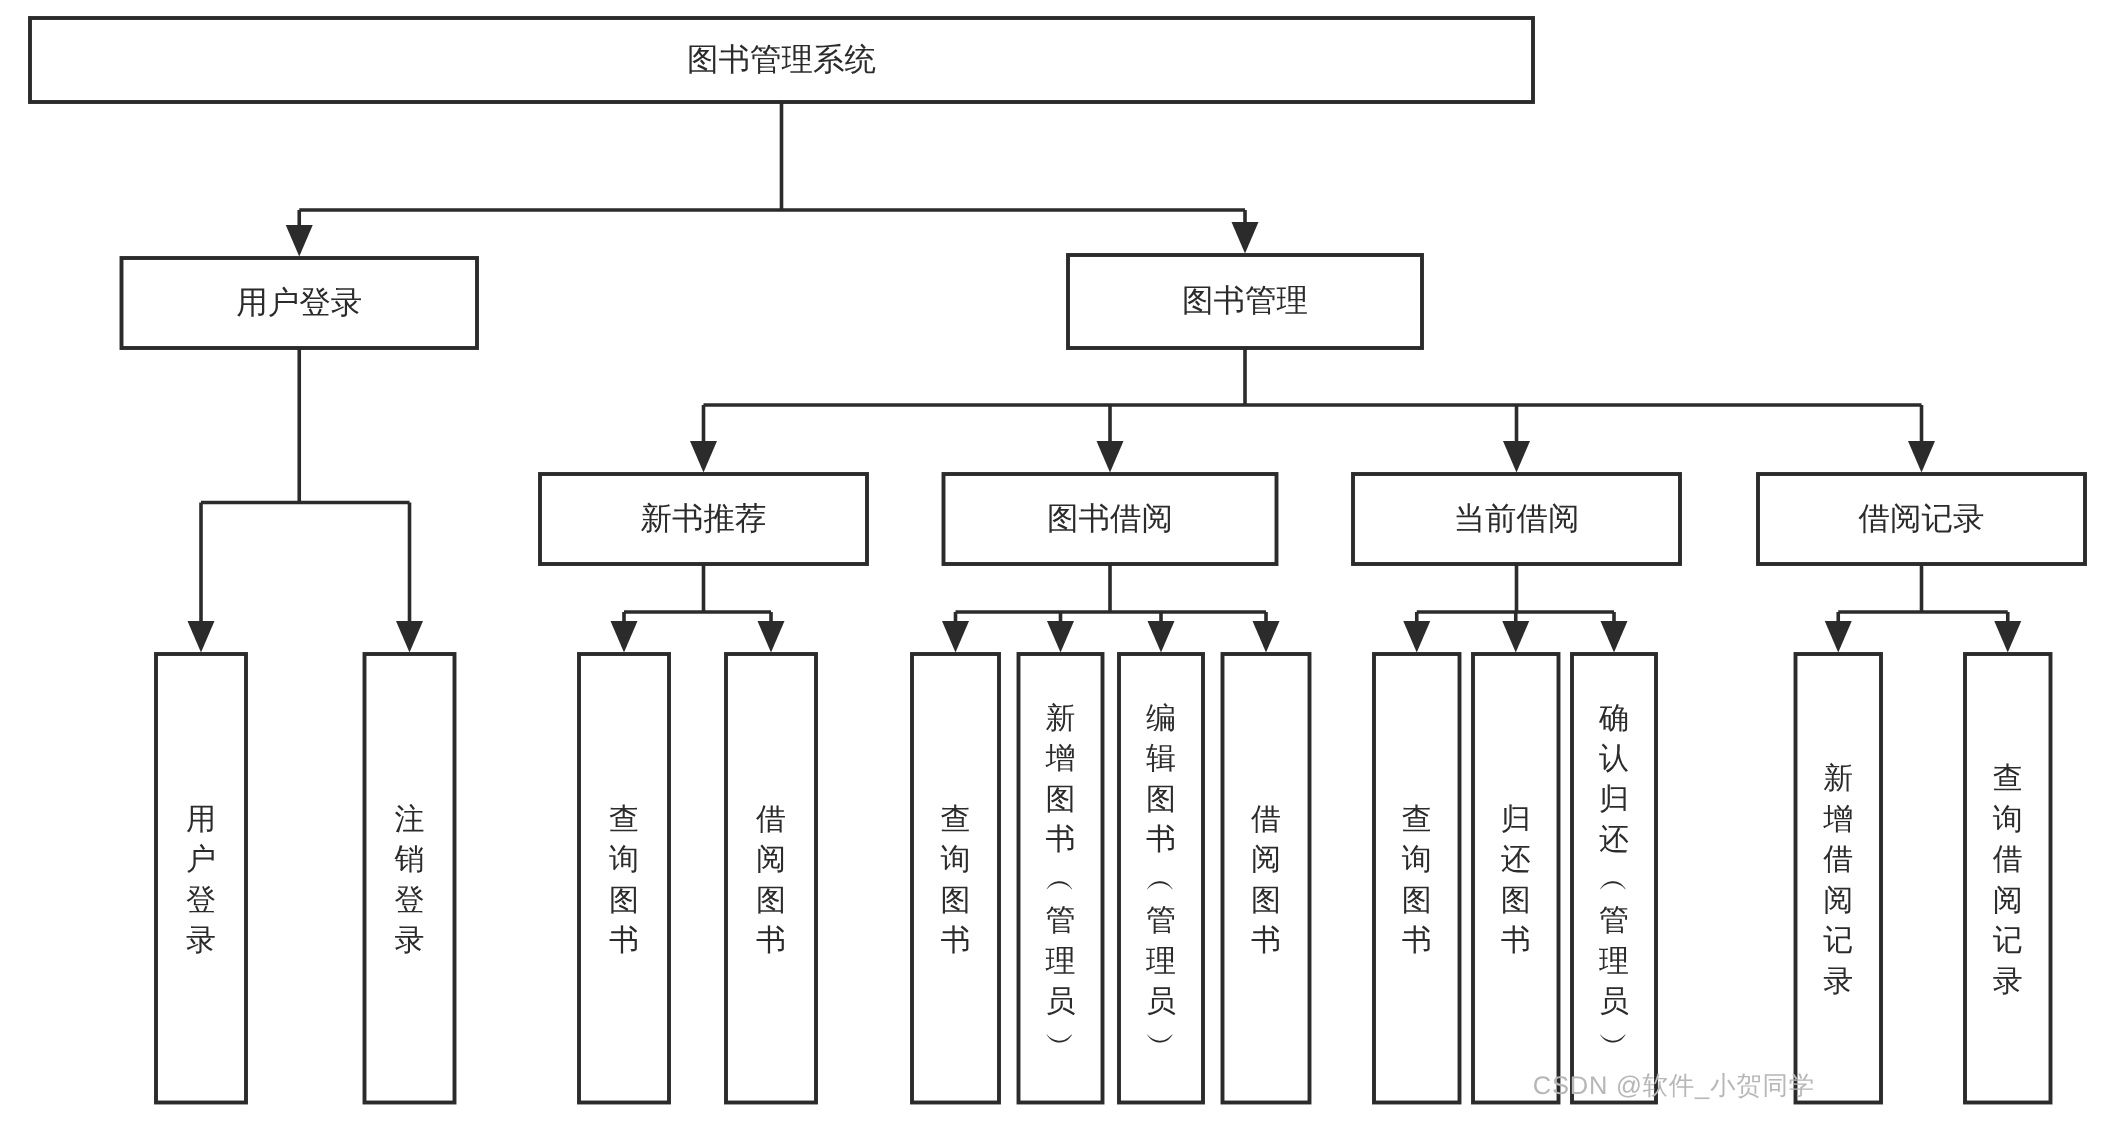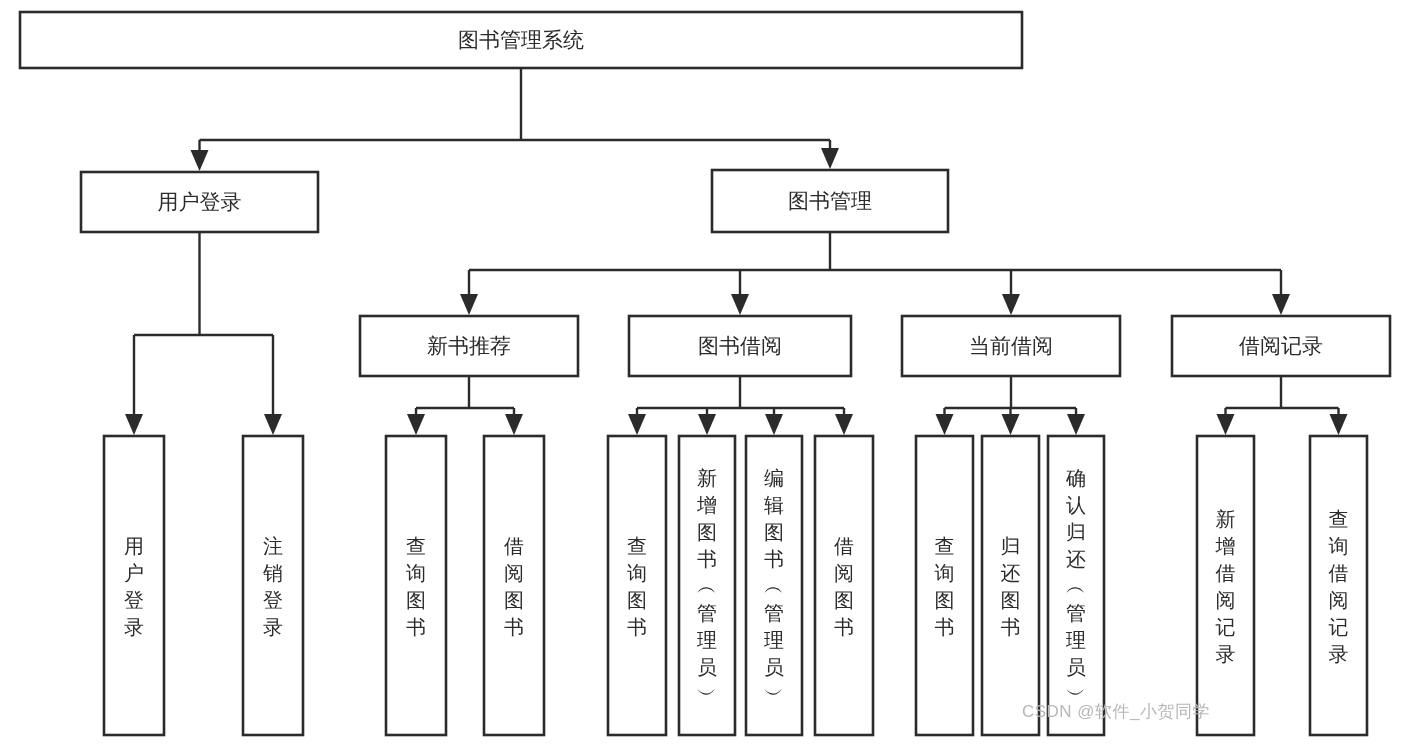--- a/index.html
+++ b/index.html
@@ -41,21 +41,21 @@
   }
   .node-label-v {
     font-family: "Liberation Sans", "DejaVu Sans", sans-serif;
     font-size: 20px;
     fill: #2b2b2b;
     text-anchor: middle;
   }
   .watermark {
     position: absolute;
     right: 8px;
-    bottom: 24px;
+    bottom: 12px;
     font-family: "Liberation Sans", "DejaVu Sans", sans-serif;
     font-size: 17px;
     color: #b7b7b7;
     letter-spacing: 0.5px;
     white-space: nowrap;
     user-select: none;
   }
 </style>
 </head>
 <body>

